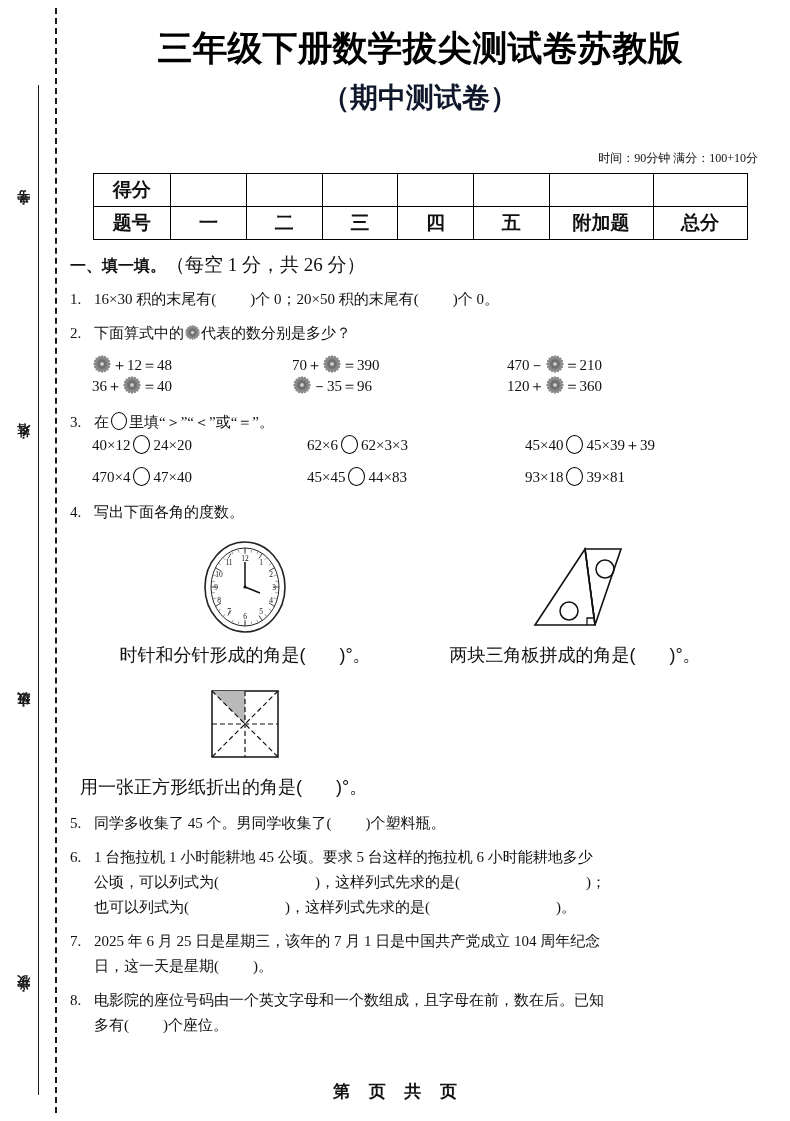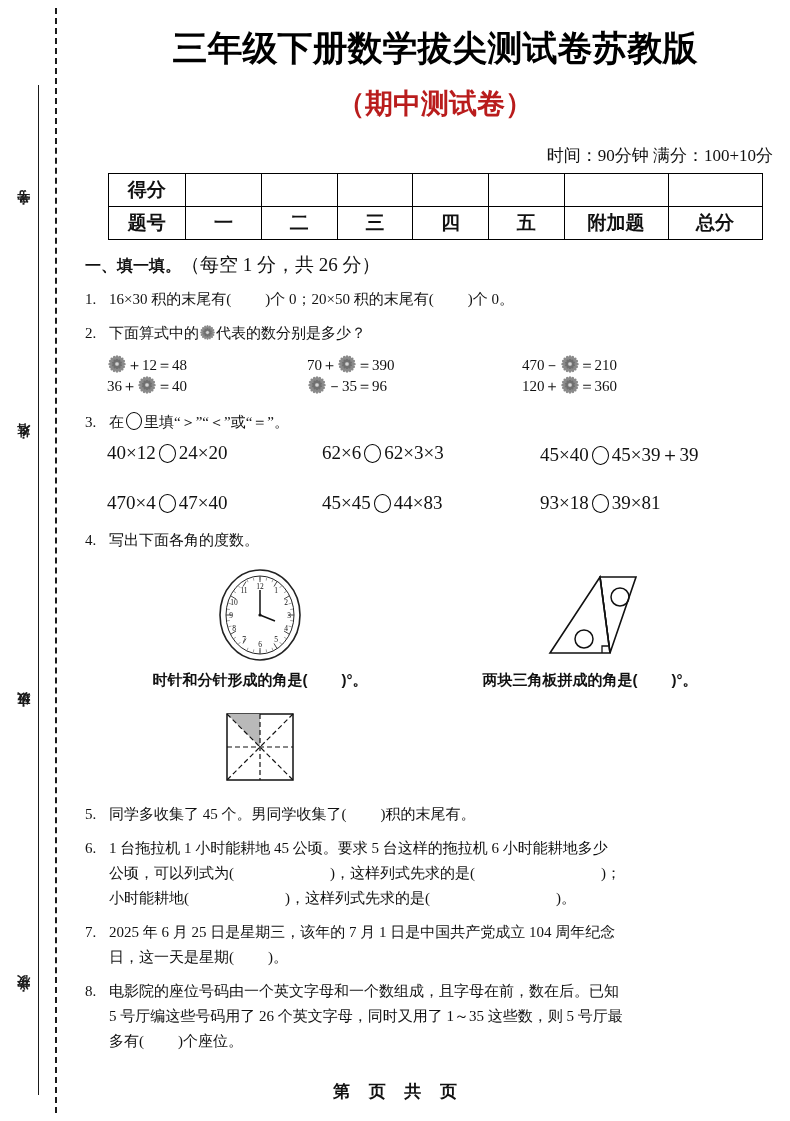--- a/index.html
+++ b/index.html
@@ -45,21 +45,21 @@
     text-align: center;
   }
   #label-xuehao { top: 198px; }
   #label-xingming { top: 432px; }
   #label-banji { top: 700px; }
   #label-xuexiao { top: 985px; }
 
   
   #page {
     position: absolute;
-    left: 85px; top: 0;
+    left: 70px; top: 0;
     width: 700px;
     height: 982px;
   }
 
   
   #title-main {
     font-family: "Liberation Sans", "DejaVu Sans", sans-serif;
     font-weight: bold;
     font-size: 35px;
     line-height: 44px;
@@ -67,29 +67,29 @@
     margin-top: 26px;
     letter-spacing: 0px;
     color: #000;
   }
   #title-sub {
     font-family: "Liberation Sans", "DejaVu Sans", sans-serif;
     font-weight: bold;
     font-size: 28px;
     line-height: 36px;
     text-align: center;
-    margin-top: 16px;
-    color: #b91c1c;
+    margin-top: 10px;
+    color: #0f172a;
   }
 
   
   #exam-meta {
     text-align: right;
-    font-size: 17px;
-    margin-top: 22px;
+    font-size: 12px;
+    margin-top: 34px;
     padding-right: 12px;
     font-family: "Liberation Serif", "DejaVu Serif", serif;
   }
 
   
   #score-table-wrap {
     margin-top: 6px;
     display: flex;
     justify-content: center;
   }
@@ -155,24 +155,23 @@
     display: inline-block;
     vertical-align: -4px;
     width: 20px; height: 20px;
   }
   .flower.small { width: 17px; height: 17px; vertical-align: -3px; }
 
   
   .cmp-grid {
     display: grid;
     grid-template-columns: 215px 218px 1fr;
-    row-gap: 24px;
-    margin-top: 7px;
+    row-gap: 12px;
     margin-left: 22px;
-    font-size: 19px;
+    font-size: 15px;
   }
   .cmp { white-space: nowrap; }
   .circ {
     display: inline-block;
     width: 15px; height: 17px;
     border: 1.3px solid #000;
     border-radius: 50%;
     vertical-align: -4px;
     margin: 0 3px;
   }
@@ -193,23 +192,23 @@
   }
   .fig-col { width: 330px; }
   .fig-holder {
     height: 100px;
     display: flex;
     align-items: flex-end;
     justify-content: center;
   }
   .fig-caption {
     margin-top: 8px;
-    font-size: 15px;
+    font-size: 18px;
     font-family: "Liberation Sans", "DejaVu Sans", sans-serif;
-    font-weight: bold;
+    font-weight: normal;
     text-align: center;
   }
 
   .fig-row-2 {
     margin-top: 14px;
     margin-left: 10px;
     width: 330px;
   }
   .fig-holder-2 {
     height: 86px;
@@ -615,50 +614,50 @@
     <div class="fig-holder-2">
       <svg width="82" height="82" viewBox="0 0 82 82">
         <rect x="8" y="6" width="66" height="66" fill="#fff" stroke="#111" stroke-width="1.5"></rect>
         <polygon points="8,6 41,6 41,39" fill="#b9b9b9" stroke="none"></polygon>
         <line x1="8" y1="6" x2="74" y2="72" stroke="#111" stroke-width="1.2" stroke-dasharray="5,3"></line>
         <line x1="74" y1="6" x2="8" y2="72" stroke="#111" stroke-width="1.2" stroke-dasharray="5,3"></line>
         <line x1="41" y1="6" x2="41" y2="72" stroke="#111" stroke-width="1.2" stroke-dasharray="5,3"></line>
         <line x1="8" y1="39" x2="74" y2="39" stroke="#111" stroke-width="1.2" stroke-dasharray="5,3"></line>
       </svg>
     </div>
+    <div class="fig-caption" style="text-align:left;"><span>用一张正方形纸折出的角是(</span><span class="bk"></span><span>)°。</span></div>
   </div>
 
   <div class="q" style="margin-top:12px;">
     <span class="q-num">5.</span>
     <span class="q-body">
-      <div><span>同学多收集了 45 个。男同学收集了(</span><span class="bk"></span><span>)积的末尾有。</span></div>
+      <div><span>同学多收集了 45 个。男同学收集了(</span><span class="bk"></span><span>)个塑料瓶。</span></div>
     </span>
   </div>
 
   <div class="q">
     <span class="q-num">6.</span>
     <span class="q-body">
       <div>1 台拖拉机 1 小时能耕地 45 公顷。要求 5 台这样的拖拉机 6 小时能耕地多少</div>
       <div><span>公顷，可以列式为(</span><span class="bk-wide"></span><span>)，这样列式先求的是(</span><span class="bk-xwide"></span><span>)；</span></div>
-      <div><span>小时能耕地(</span><span class="bk-wide"></span><span>)，这样列式先求的是(</span><span class="bk-xwide"></span><span>)。</span></div>
+      <div><span>也可以列式为(</span><span class="bk-wide"></span><span>)，这样列式先求的是(</span><span class="bk-xwide"></span><span>)。</span></div>
     </span>
   </div>
 
   <div class="q">
     <span class="q-num">7.</span>
     <span class="q-body">
       <div>2025 年 6 月 25 日是星期三，该年的 7 月 1 日是中国共产党成立 104 周年纪念</div>
       <div><span>日，这一天是星期(</span><span class="bk"></span><span>)。</span></div>
     </span>
   </div>
 
   <div class="q">
     <span class="q-num">8.</span>
     <span class="q-body">
       <div>电影院的座位号码由一个英文字母和一个数组成，且字母在前，数在后。已知</div>
-      <div>5 号厅编这些号码用了 26 个英文字母，同时又用了 1～35 这些数，则 5 号厅最</div>
       <div><span>多有(</span><span class="bk"></span><span>)个座位。</span></div>
     </span>
   </div>
 
 </div>
 
 <div id="page-footer">第 页 共 页</div>
 
 </body></html>

